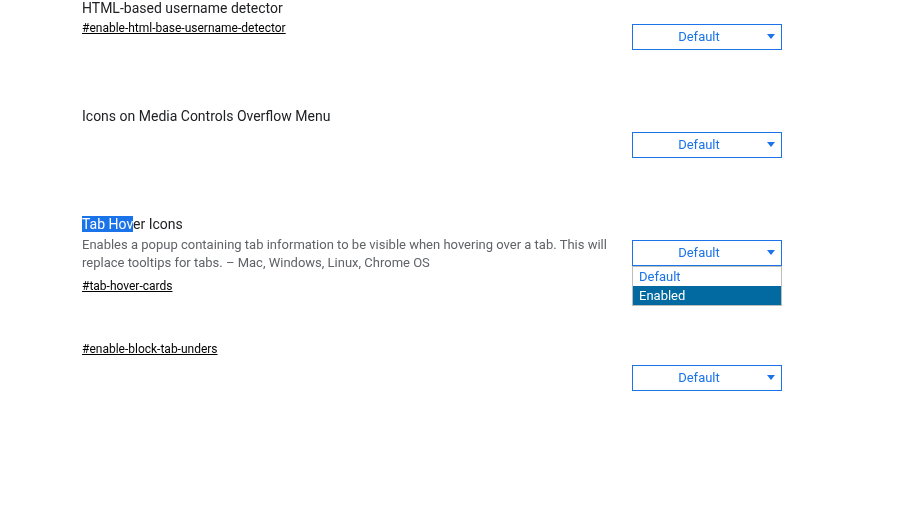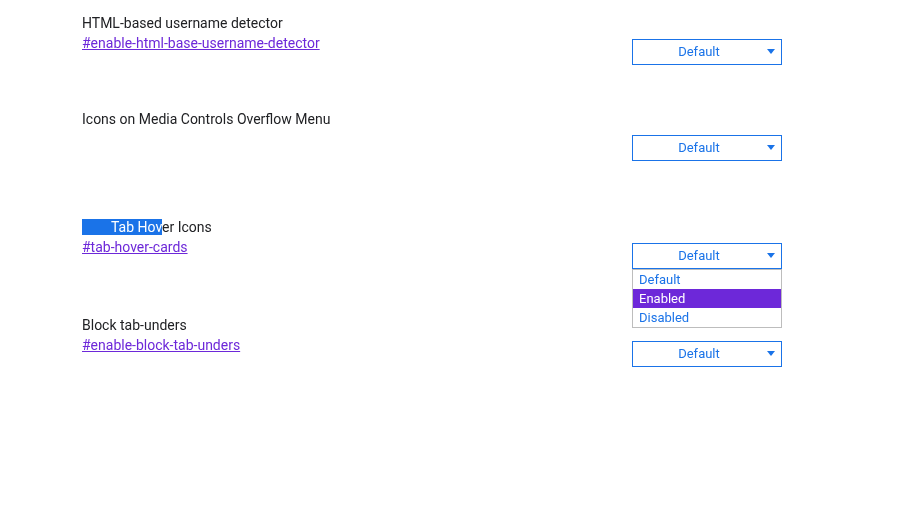--- a/index.html
+++ b/index.html
@@ -26,22 +26,22 @@
       font-size: 14px;
       margin-bottom: 4px;
     }
     .flag-desc {
       color: #5f6368;
       font-size: 13px;
       line-height: 1.4;
       margin-bottom: 6px;
     }
     .flag-hash {
-      color: #6d28d9;
-      font-size: 14px;
+      color: #000000;
+      font-size: 12px;
       text-decoration: underline;
       display: inline-block;
     }
     .flag-control {
       flex: 0 0 150px;
       margin-top: 24px;
       position: relative;
     }
     .flag-select {
       box-sizing: border-box;
@@ -78,89 +78,87 @@
     }
     .dropdown-option {
       padding: 1px 6px;
       color: #1a73e8;
       font-size: 13px;
       text-align: left;
       line-height: 17px;
       cursor: pointer;
     }
     .dropdown-option.highlight {
-      background: #6d28d9;
+      background: #0369a1;
       color: #fff;
     }
     .hl {
       background: #1a73e8;
       color: #fff;
-      padding-left: 29px;
     }
     .cursor-arrow {
       position: absolute;
       left: 98px;
       top: 40px;
       pointer-events: none;
     }
   </style>
 </head>
 <body>
 
-<div class="flag-row" style="padding-top:15px;">
+<div class="flag-row" style="padding-top:0;">
   <div class="flag-text">
     <div class="flag-title">HTML-based username detector</div>
     <a class="flag-hash">#enable-html-base-username-detector</a>
   </div>
   <div class="flag-control">
     <div class="flag-select">
       <span>Default</span>
       <span class="caret"></span>
     </div>
   </div>
 </div>
 
-<div class="flag-row" style="margin-top:20px;">
+<div class="flag-row" style="margin-top:32px;">
   <div class="flag-text">
     <div class="flag-title">Icons on Media Controls Overflow Menu</div>
   </div>
   <div class="flag-control">
     <div class="flag-select">
       <span>Default</span>
       <span class="caret"></span>
     </div>
   </div>
 </div>
 
 <div class="flag-row" style="margin-top:32px;">
   <div class="flag-text">
     <div class="flag-title">
       <span class="hl">Tab Hov</span><span>er Icons</span>
     </div>
+    <div class="flag-desc">Enables a popup containing tab information to be visible when hovering over a tab. This will replace tooltips for tabs. – Mac, Windows, Linux, Chrome OS</div>
     <a class="flag-hash">#tab-hover-cards</a>
   </div>
   <div class="flag-control">
     <div class="flag-select">
       <span>Default</span>
       <span class="caret"></span>
     </div>
     <div class="dropdown-list">
       <div class="dropdown-option">Default</div>
       <div class="dropdown-option highlight">Enabled</div>
-      <div class="dropdown-option">Disabled</div>
     </div>
     <svg class="cursor-arrow" width="14" height="18" viewBox="0 0 14 18">
       <path d="M0 0 L0 14 L3.5 11 L6 17 L8 16 L5.5 10 L10 10 Z" fill="#fff" stroke="#000" stroke-width="1"></path>
     </svg>
   </div>
 </div>
 
 <div class="flag-row" style="margin-top:22px;">
   <div class="flag-text">
-    <div class="flag-title">Block tab-unders</div>
     <a class="flag-hash">#enable-block-tab-unders</a>
   </div>
   <div class="flag-control">
     <div class="flag-select">
       <span>Default</span>
       <span class="caret"></span>
     </div>
   </div>
 </div>
 

